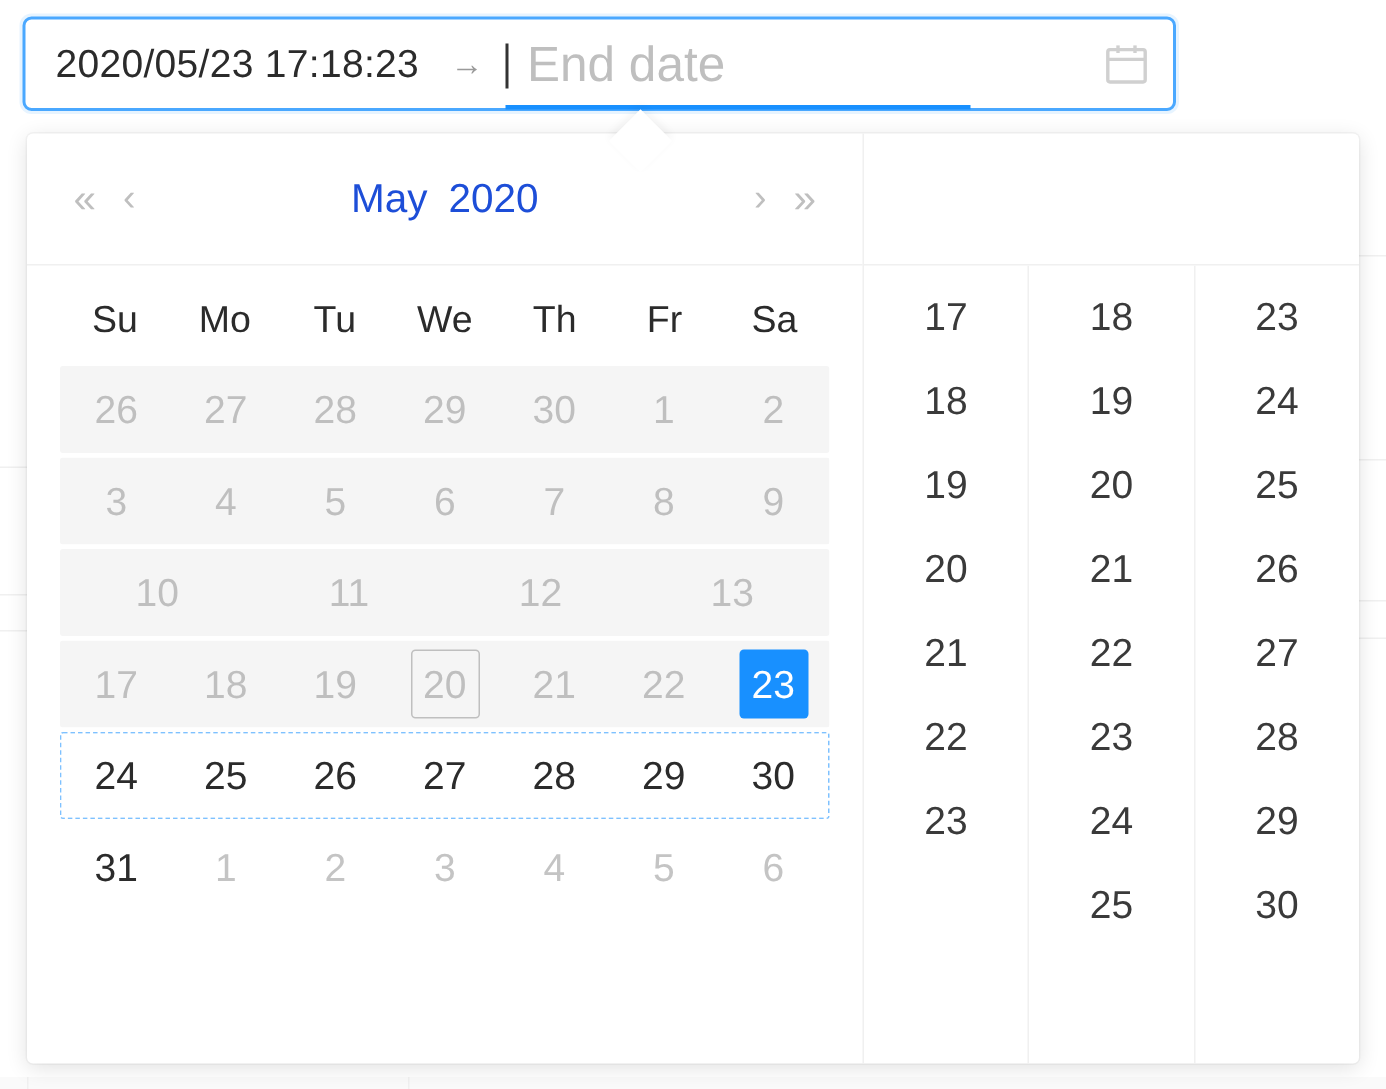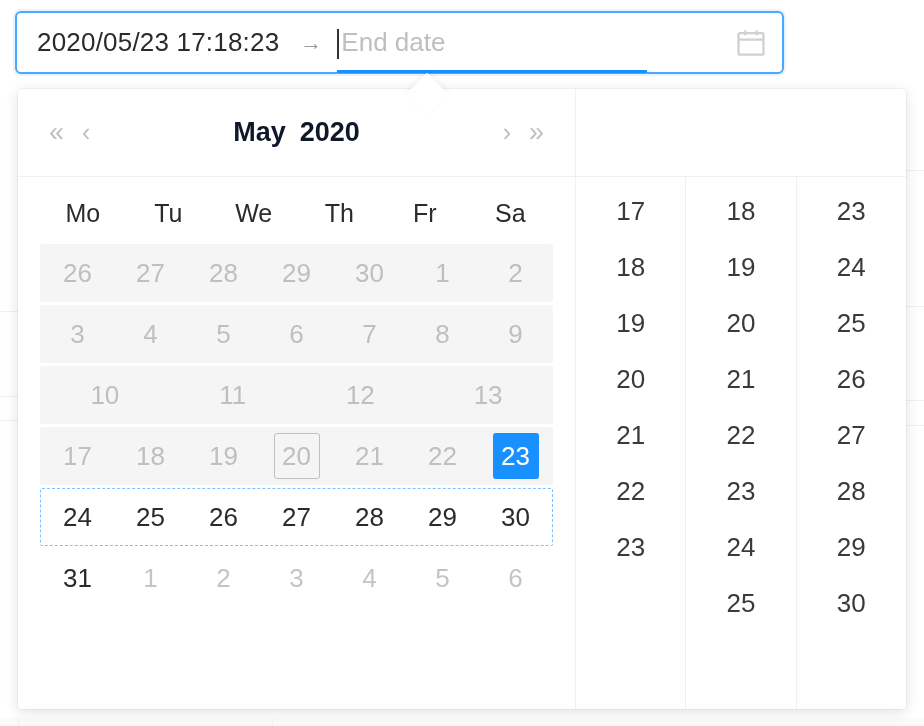--- a/index.html
+++ b/index.html
@@ -46,21 +46,21 @@
   }
   .ri-end-wrap {
     position: relative; flex: 1 1 auto; height: 100%;
     display: flex; align-items: center;
   }
   .ri-caret {
     position: absolute; left: 0px; top: 16px;
     width: 2px; height: 30px; background: #333;
   }
   .ri-end-ph {
-    font-size: 26px; color: #bfbfbf; padding-left: 4px; white-space: nowrap;
+    font-size: 33px; color: #bfbfbf; padding-left: 14px; white-space: nowrap;
   }
   .ri-underline {
     position: absolute; left: 0; bottom: -1px; width: 310px; height: 3px;
     background: #1890ff;
   }
   .ri-cal-icon { flex: 0 0 auto; width: 34px; height: 34px; margin-left: 6px; }
 
   
   .popup {
     position: absolute; left: 18px; top: 89px;
@@ -86,21 +86,21 @@
     height: 88px; display: flex; align-items: center;
     border-bottom: 1px solid #f0f0f0; padding: 0 22px;
   }
   .nav-btn {
     color: #bfbfbf; font-size: 27px; line-height: 1;
     padding: 4px 9px; cursor: pointer; user-select: none;
   }
   .nav-btn.single { font-size: 25px; }
   .cal-title {
     flex: 1 1 auto; text-align: center;
-    font-size: 27px; color: #0f172a; font-weight: bold;
+    font-size: 27px; color: #1d4ed8; font-weight: normal;
     cursor: pointer;
   }
   .cal-title .mon { margin-right: 14px; }
 
   .cal-body { padding: 8px 22px 4px 22px; }
   .week-head { display: flex; }
   .week-head div {
     flex: 1 1 0; text-align: center; font-size: 25px; color: #2b2b2b;
     padding: 14px 0 16px 0;
   }
@@ -200,20 +200,21 @@
           <span class="nav-btn">«</span>
           <span class="nav-btn single">‹</span>
           <span class="cal-title">
             <span class="mon">May</span><span>2020</span>
           </span>
           <span class="nav-btn single">›</span>
           <span class="nav-btn">»</span>
         </div>
         <div class="cal-body">
           <div class="week-head" id="weekhead">
+              <div>Su</div>
               <div>Mo</div>
               <div>Tu</div>
               <div>We</div>
               <div>Th</div>
               <div>Fr</div>
               <div>Sa</div>
             </div>
           <div id="weeks">
               <div class="week-row disabled-row">
                 <div class="cell dim">

